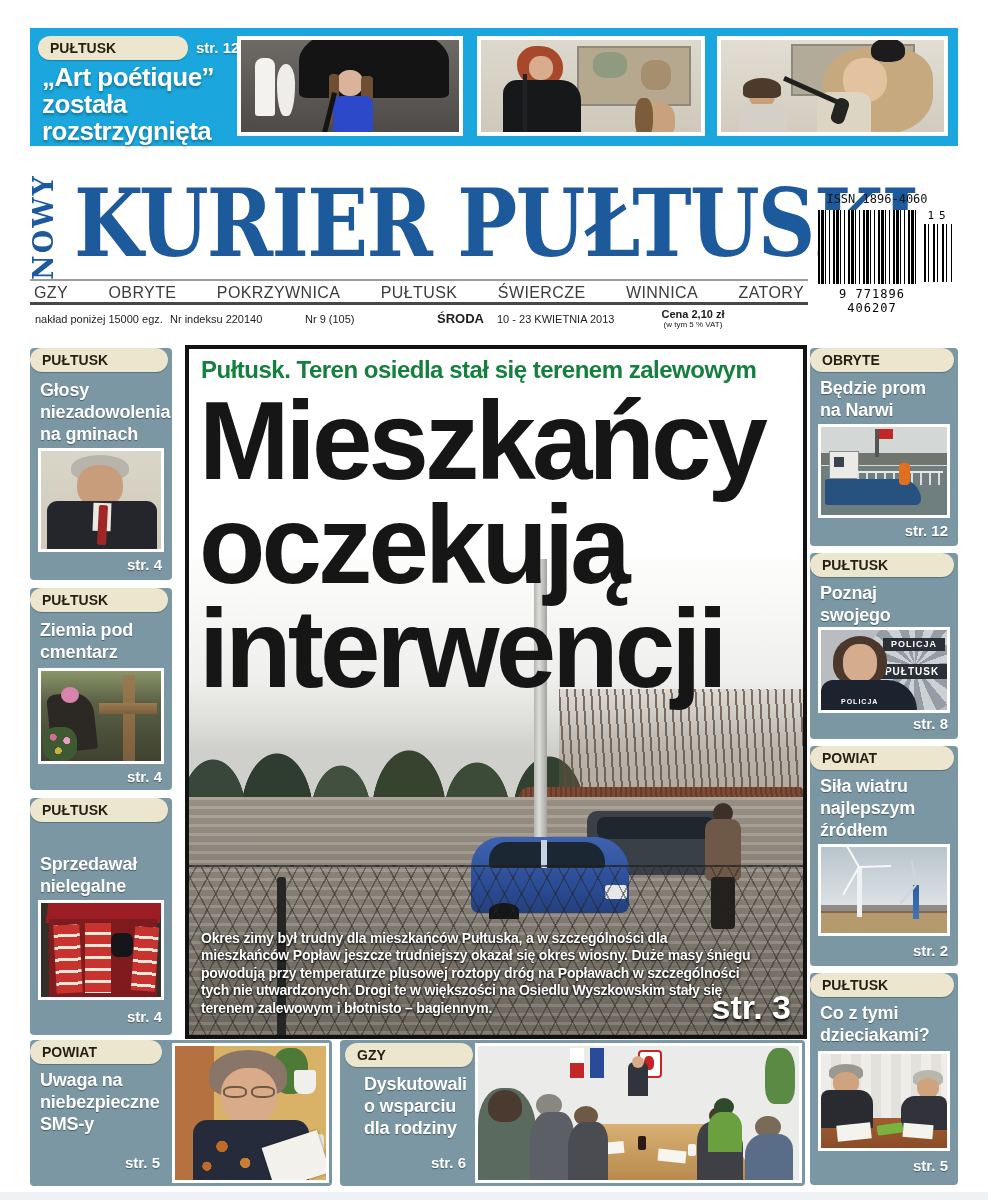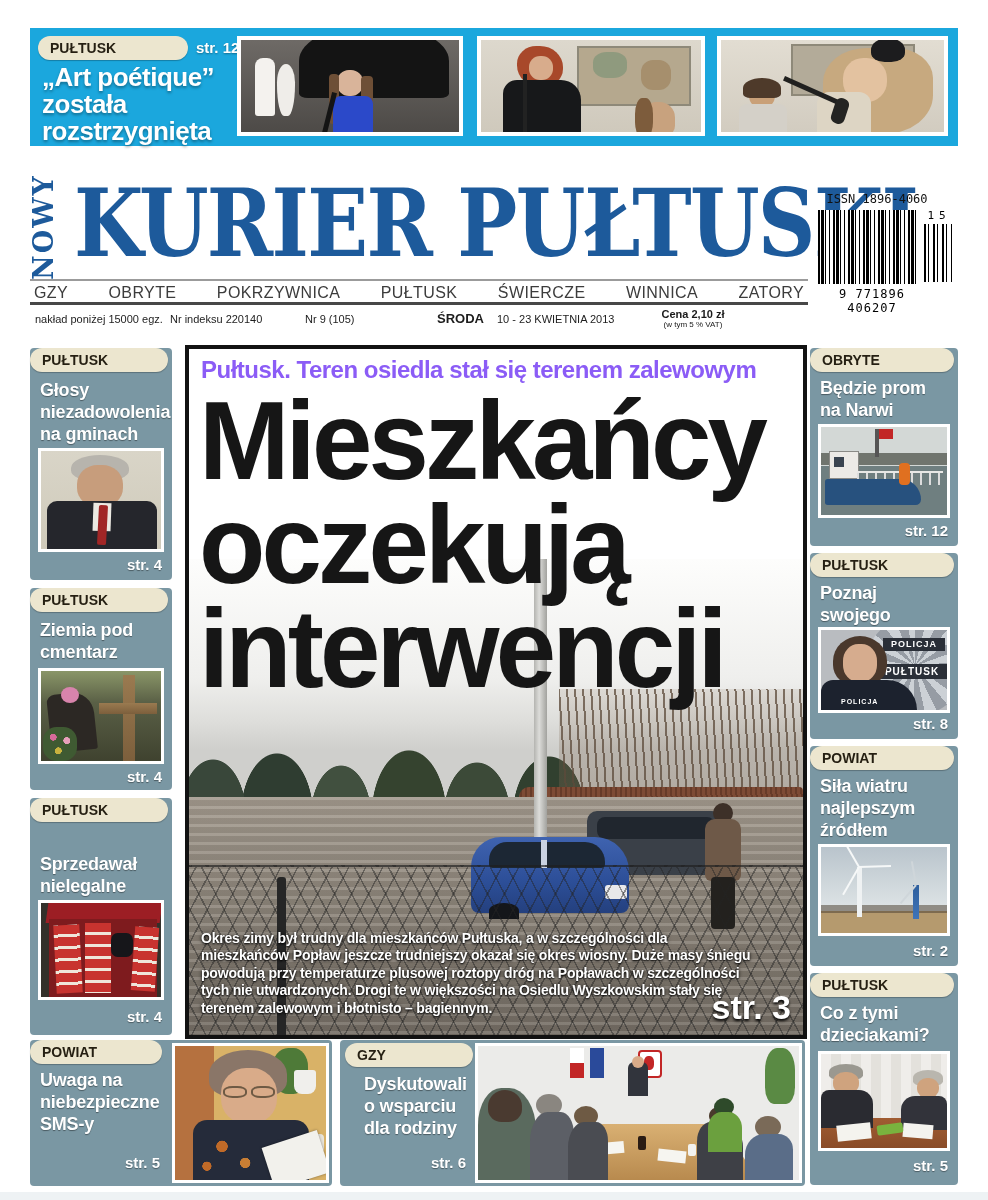--- a/index.html
+++ b/index.html
@@ -37,21 +37,21 @@
   .info{position:absolute;top:313px;font-size:11px;color:#1d1d1d;}
   
   .panel{position:absolute;background:#7A97A3;border-radius:4px;}
   .ctitle{position:absolute;left:10px;color:#fff;font-weight:700;font-size:18px;line-height:1.22;
         letter-spacing:-.2px;text-shadow:0 1px 1px rgba(0,0,0,.4);}
   .pref{position:absolute;color:#fff;font-weight:700;font-size:15px;text-shadow:0 1px 1px rgba(0,0,0,.4);}
   .photo{position:absolute;border:3px solid #fff;box-sizing:border-box;overflow:hidden;background:#999;}
   
   .mainblock{position:absolute;left:185px;top:345px;width:622px;height:694px;background:#fff;
         border:4px solid #121212;box-sizing:border-box;}
-  .kicker{position:absolute;left:12px;top:7px;font-weight:700;font-size:24px;letter-spacing:-.5px;color:#8b5cf6;z-index:3;}
+  .kicker{position:absolute;left:12px;top:7px;font-weight:700;font-size:24px;letter-spacing:-.5px;color:#15803d;z-index:3;}
   .hwrap{position:absolute;left:10px;top:40px;z-index:3;}
   .hline{font-weight:700;font-size:112px;line-height:104px;letter-spacing:-4px;color:#161616;
         transform:scaleX(.97);transform-origin:0 50%;white-space:nowrap;}
   .mphoto{position:absolute;left:0;top:210px;width:614px;height:476px;overflow:hidden;z-index:1;
         background:linear-gradient(180deg,#fdfdfc 0%,#efefed 25%,#dededb 34%,#cfcfcc 40%);}
   .caption{position:absolute;left:12px;bottom:18px;width:555px;z-index:4;color:#fff;font-weight:700;
         font-size:14px;line-height:1.25;letter-spacing:-.2px;
         text-shadow:0 1px 2px #000,0 0 4px rgba(0,0,0,.7);}
   .strbig{position:absolute;right:12px;bottom:8px;z-index:4;color:#fff;font-weight:700;font-size:34px;
         text-shadow:0 2px 3px #000;}

